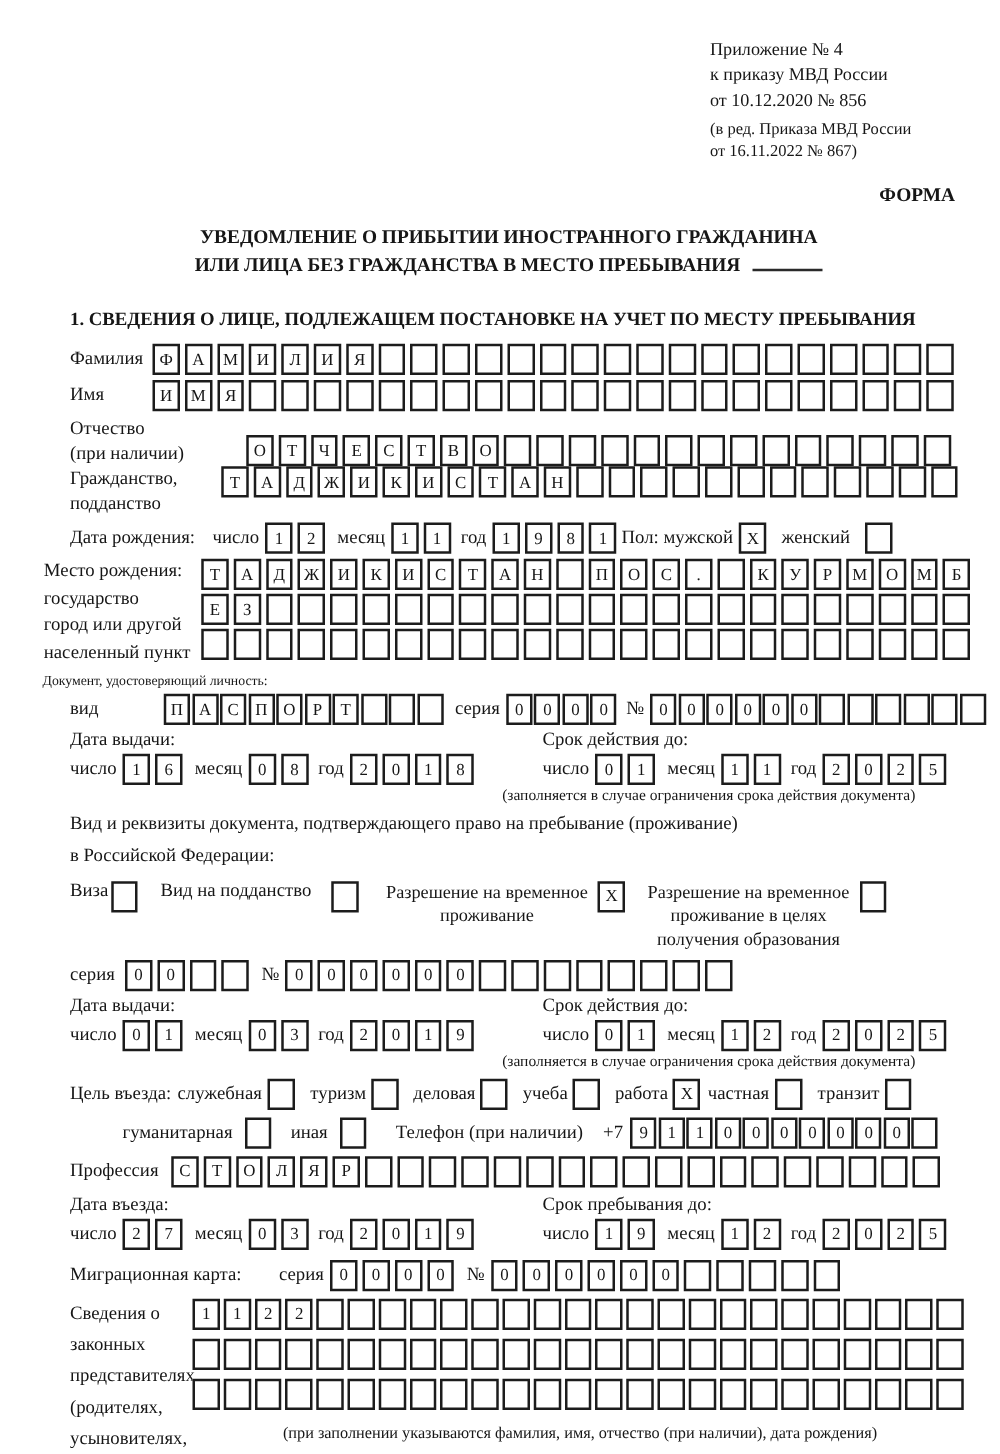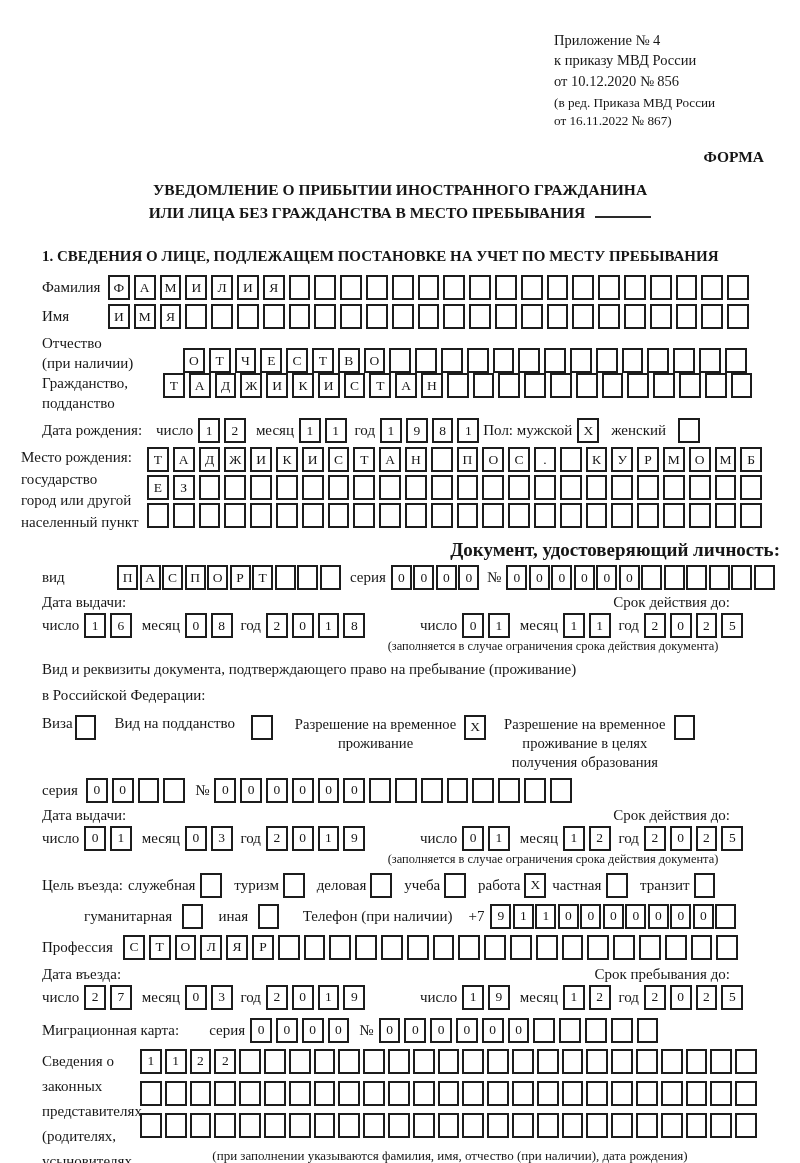--- a/index.html
+++ b/index.html
@@ -1,41 +1,41 @@
 <!DOCTYPE html>
 <html><head>
 <meta charset="utf-8">
 <style>
   *{box-sizing:border-box}
   html,body{margin:0;padding:0;background:#ffffff}
   body{font-family:"Liberation Serif","DejaVu Serif",serif;color:#161616}
-  .page{width:800px;height:1163px;padding:30px 20px 0 20px;overflow:hidden;background:#fff;position:relative}
+  .page{width:800px;height:1163px;padding:30px 20px 0 34px;overflow:hidden;background:#fff;position:relative}
 
   .hdr{margin-left:534px;font-size:14.5px;line-height:1.4}
   .hdr-line{white-space:nowrap}
   .hdr-small{font-size:13.2px;line-height:1.35;margin-top:3px}
   .forma{font-weight:bold;text-align:right;padding-right:16px;font-size:15.5px;margin-top:18px}
 
   .title{text-align:center;font-weight:bold;font-size:15.5px;line-height:1.5;margin-top:12px}
   .blank-line{display:inline-block;width:56px;border-bottom:2px solid #2a2a2a;height:13px;margin-left:10px}
   .sec{font-weight:bold;font-size:15px;margin-top:24px;margin-left:22px;white-space:nowrap}
 
   .frow{display:flex;align-items:center;margin:0 0 4px 22px}
   .lbl{font-size:15px;flex:none;white-space:nowrap}
   .lblblock{font-size:15px;line-height:20px;flex:none;white-space:nowrap}
   .cells{display:flex;flex:none}
   .cell{flex:none;width:21.8px;height:25px;border:2px solid #1c1c1c;margin-right:4px;
         display:inline-flex;align-items:center;justify-content:center;font-size:13.5px;background:#fff}
   .tight .cell{width:21px;margin-right:1.5px}
   .rep .cell{margin-right:3px}
 
-  .center-bold{font-weight:bold;font-size:19px;text-align:right;margin:6px 0 4px 0}
+  .center-bold{font-weight:normal;font-size:11px;text-align:left;margin:6px 0 4px 0}
   .dhead{display:flex;margin-left:22px;font-size:15px;margin-top:2px}
   .dhead .h1{width:360px;text-align:left;flex:none}
-  .dhead .h2{width:310px;text-align:right;flex:none;margin-left:18px}
+  .dhead .h2{width:310px;text-align:left;flex:none;margin-left:18px}
   .drow{display:flex;align-items:center;margin-left:22px;margin-top:2px}
   .dgroup{display:flex;align-items:center;flex:none}
   .dgroup.left{width:378px}
   .dlbl{font-size:15px;margin-right:5px;white-space:nowrap}
   .mlab{margin-left:6px}
   .note{font-size:12.4px;text-align:center;margin-left:308px;width:450px;margin-top:1px;margin-bottom:5px}
   .plain{font-size:15px;margin-left:22px;line-height:1.45}
   .optblock{font-size:14.6px;line-height:19px;text-align:center;flex:none}
   .opt{margin-left:8px;margin-right:4px}
   .stack{display:flex;flex-direction:column;flex:none}

